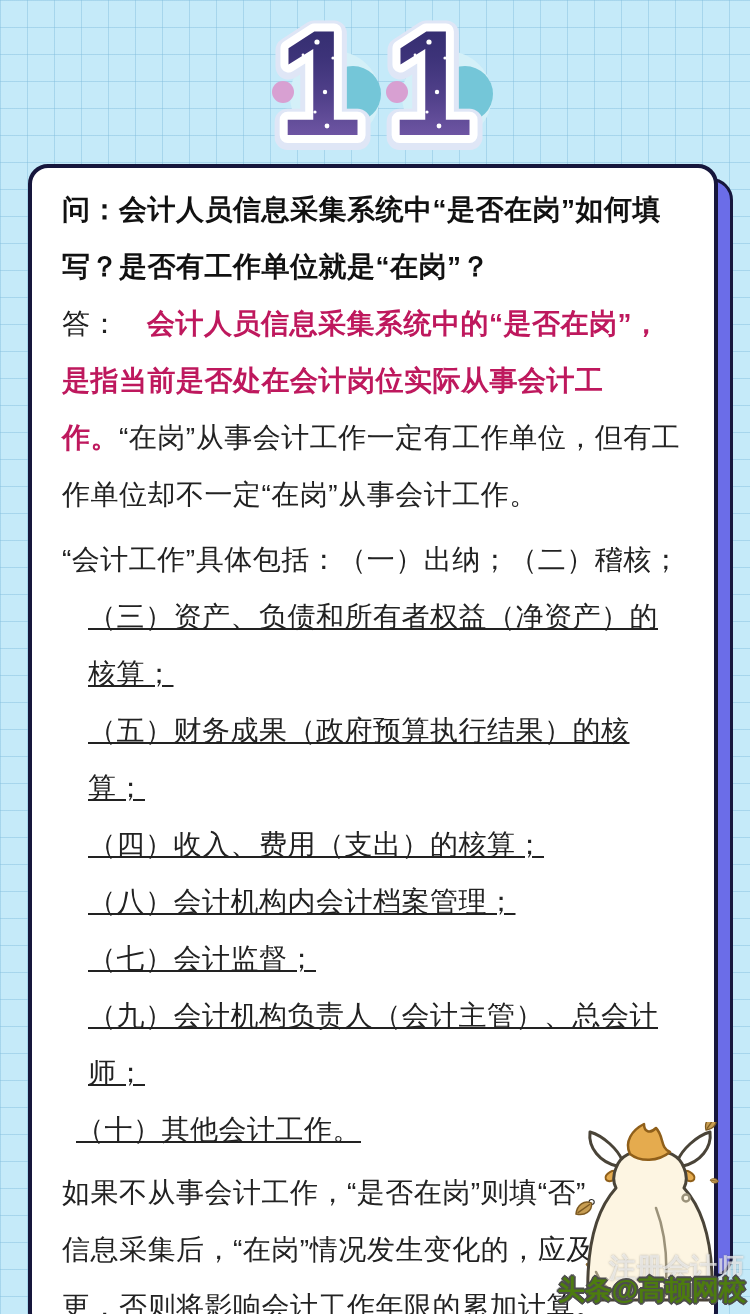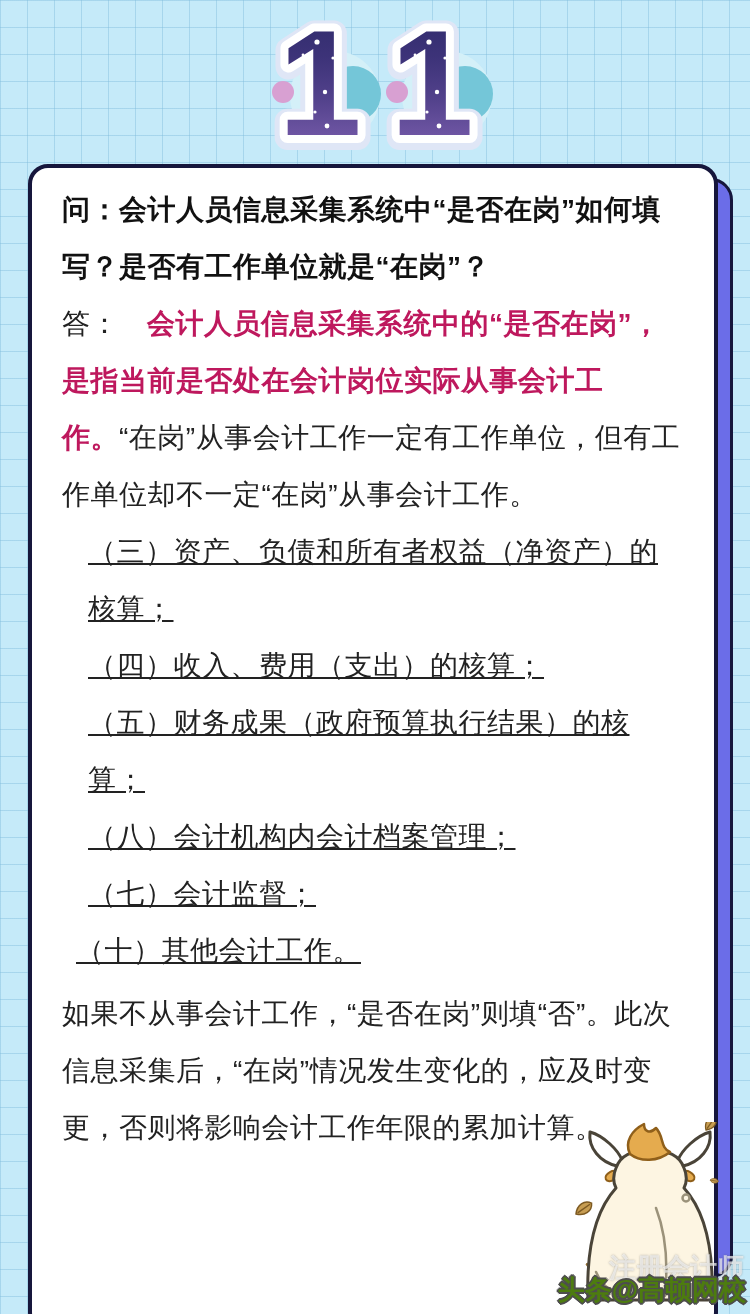--- a/index.html
+++ b/index.html
@@ -125,25 +125,27 @@
     </g>
   </svg>
 </div>
 
 <div class="card-shadow"></div>
 
 <div class="card">
   <div class="card-text">
     <p class="q">问：会计人员信息采集系统中“是否在岗”如何填写？是否有工作单位就是“在岗”？</p>
     <p class="a"><span>答：</span><span class="red">会计人员信息采集系统中的“是否在岗”，是指当前是否处在会计岗位实际从事会计工作。</span><span>“在岗”从事会计工作一定有工作单位，但有工作单位却不一定“在岗”从事会计工作。</span></p>
+    <p class="intro">“会计工作”具体包括：（一）出纳；（二）稽核；</p>
     <p class="item">（三）资产、负债和所有者权益（净资产）的核算；</p>
+    <p class="item">（五）财务成果（政府预算执行结果）的核算；</p>
     <p class="item">（四）收入、费用（支出）的核算；</p>
-    <p class="item">（五）财务成果（政府预算执行结果）的核算；</p>
     <p class="item">（八）会计机构内会计档案管理；</p>
     <p class="item">（七）会计监督；</p>
+    <p class="item">（九）会计机构负责人（会计主管）、总会计师；</p>
     <p class="item item-ten">（十）其他会计工作。</p>
     <p class="closing">如果不从事会计工作，“是否在岗”则填“否”。此次信息采集后，“在岗”情况发生变化的，应及时变更，否则将影响会计工作年限的累加计算。</p>
   </div>
 </div>
 
 <div class="cow">
   <svg width="160" height="180" viewBox="0 0 160 180">
 
     <g fill="#c79d52" stroke="#7d5a22" stroke-width="1.5">
       <g transform="translate(6,92) rotate(-35)">

